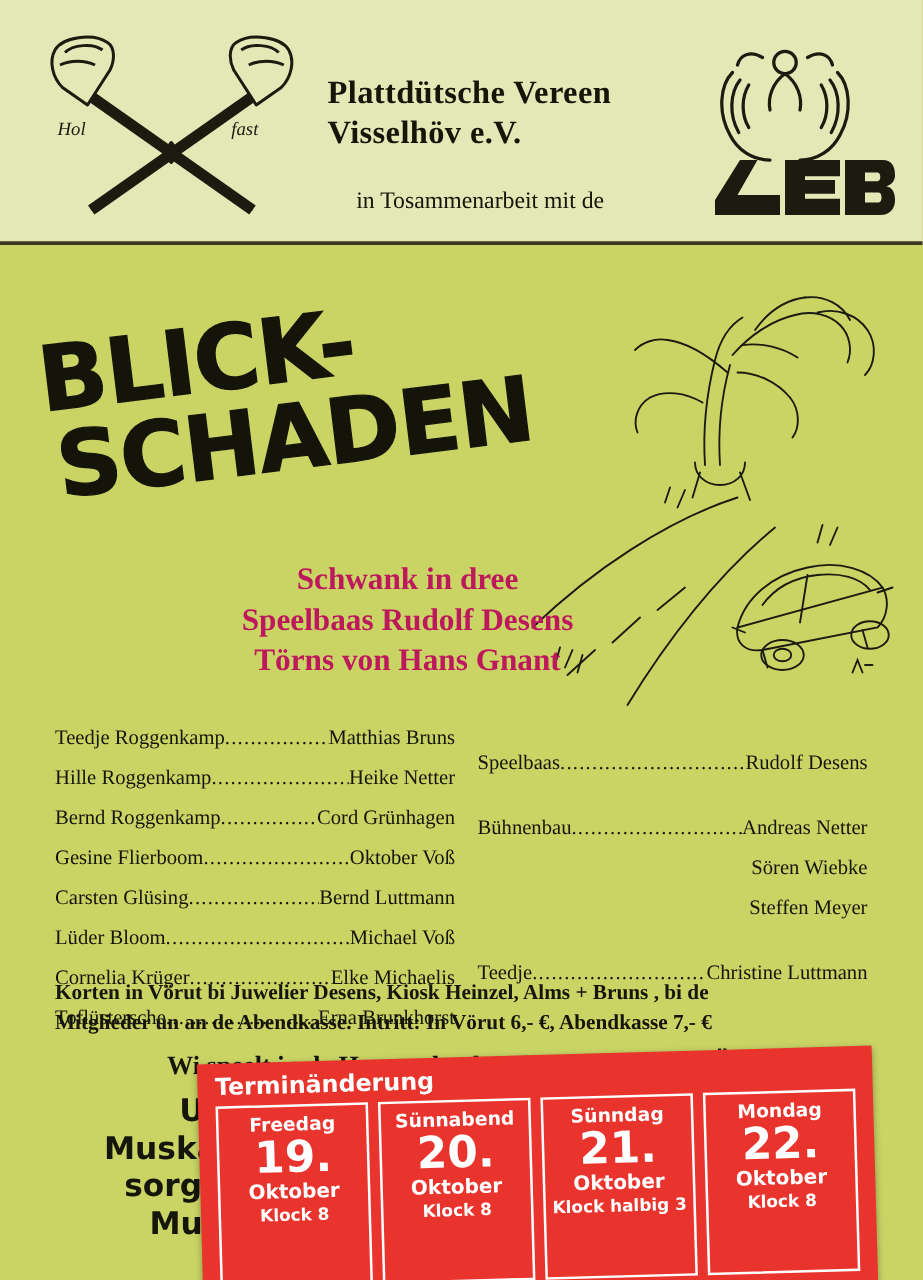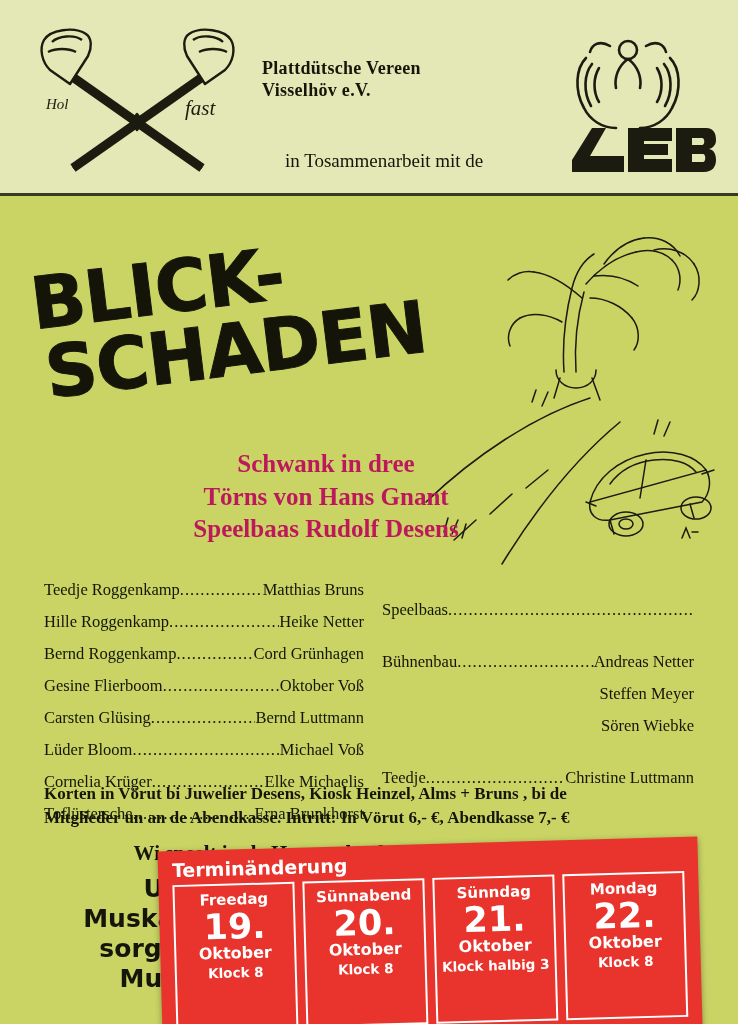--- a/index.html
+++ b/index.html
@@ -45,33 +45,33 @@
     font-family: "Liberation Serif", serif;
     font-size: 15px;
     font-style: italic;
     color: #1b1b10;
   }
   .logo-x .fast {
     position: absolute;
     left: 155px;
     top: 78px;
     font-family: "Liberation Serif", serif;
-    font-size: 21px;
+    font-size: 15px;
     font-style: italic;
     color: #1b1b10;
   }
 
   .org-title {
     position: absolute;
     left: 262px;
     top: 58px;
     width: 320px;
     font-family: "Liberation Serif", serif;
     font-weight: bold;
-    font-size: 18px;
+    font-size: 26px;
     line-height: 1.22;
     color: #151508;
     letter-spacing: .3px;
   }
   .coop-line {
     position: absolute;
     left: 285px;
     top: 150px;
     font-family: Liberation Serif, serif;
     font-size: 19px;
@@ -396,22 +396,22 @@
     </svg>
   </div>
 
   <div class="title-block">
     <div class="title-line">BLICK-</div>
     <div class="title-line second">SCHADEN</div>
   </div>
 
   <div class="subtitle">
     <div>Schwank in dree</div>
+    <div>Speelbaas Rudolf Desens</div>
     <div>Törns von Hans Gnant</div>
-    <div>Speelbaas Rudolf Desens</div>
   </div>
 
   <div class="cast">
     <div class="cast-row">
       <span class="role">Teedje Roggenkamp</span>
       <span class="dots">..............................................................</span>
       <span class="who">Matthias Bruns</span>
     </div>
     <div class="cast-row">
       <span class="role">Hille Roggenkamp</span>
@@ -447,31 +447,32 @@
       <span class="role">Toflüstersche</span>
       <span class="dots">..............................................................</span>
       <span class="who">Erna Brunkhorst</span>
     </div>
   </div>
 
   <div class="crew">
     <div class="crew-row">
       <span class="role">Speelbaas</span>
       <span class="dots">..............................................................</span>
+      <span class="who">Rudolf Desens</span>
     </div>
     <div class="crew-row" style="margin-top:20px">
       <span class="role">Bühnenbau</span>
       <span class="dots">..............................................................</span>
       <span class="who">Andreas Netter</span>
     </div>
     <div class="crew-row cont">
+      <span class="who">Sören Wiebke</span>
+    </div>
+    <div class="crew-row cont">
       <span class="who">Steffen Meyer</span>
-    </div>
-    <div class="crew-row cont">
-      <span class="who">Sören Wiebke</span>
     </div>
     <div class="crew-row" style="margin-top:20px">
       <span class="role">Teedje</span>
       <span class="dots">..............................................................</span>
       <span class="who">Christine Luttmann</span>
     </div>
   </div>
 
   <div class="ticketinfo">
     <div>Korten in Vörut bi Juwelier Desens, Kiosk Heinzel, Alms + Bruns , bi de</div>

